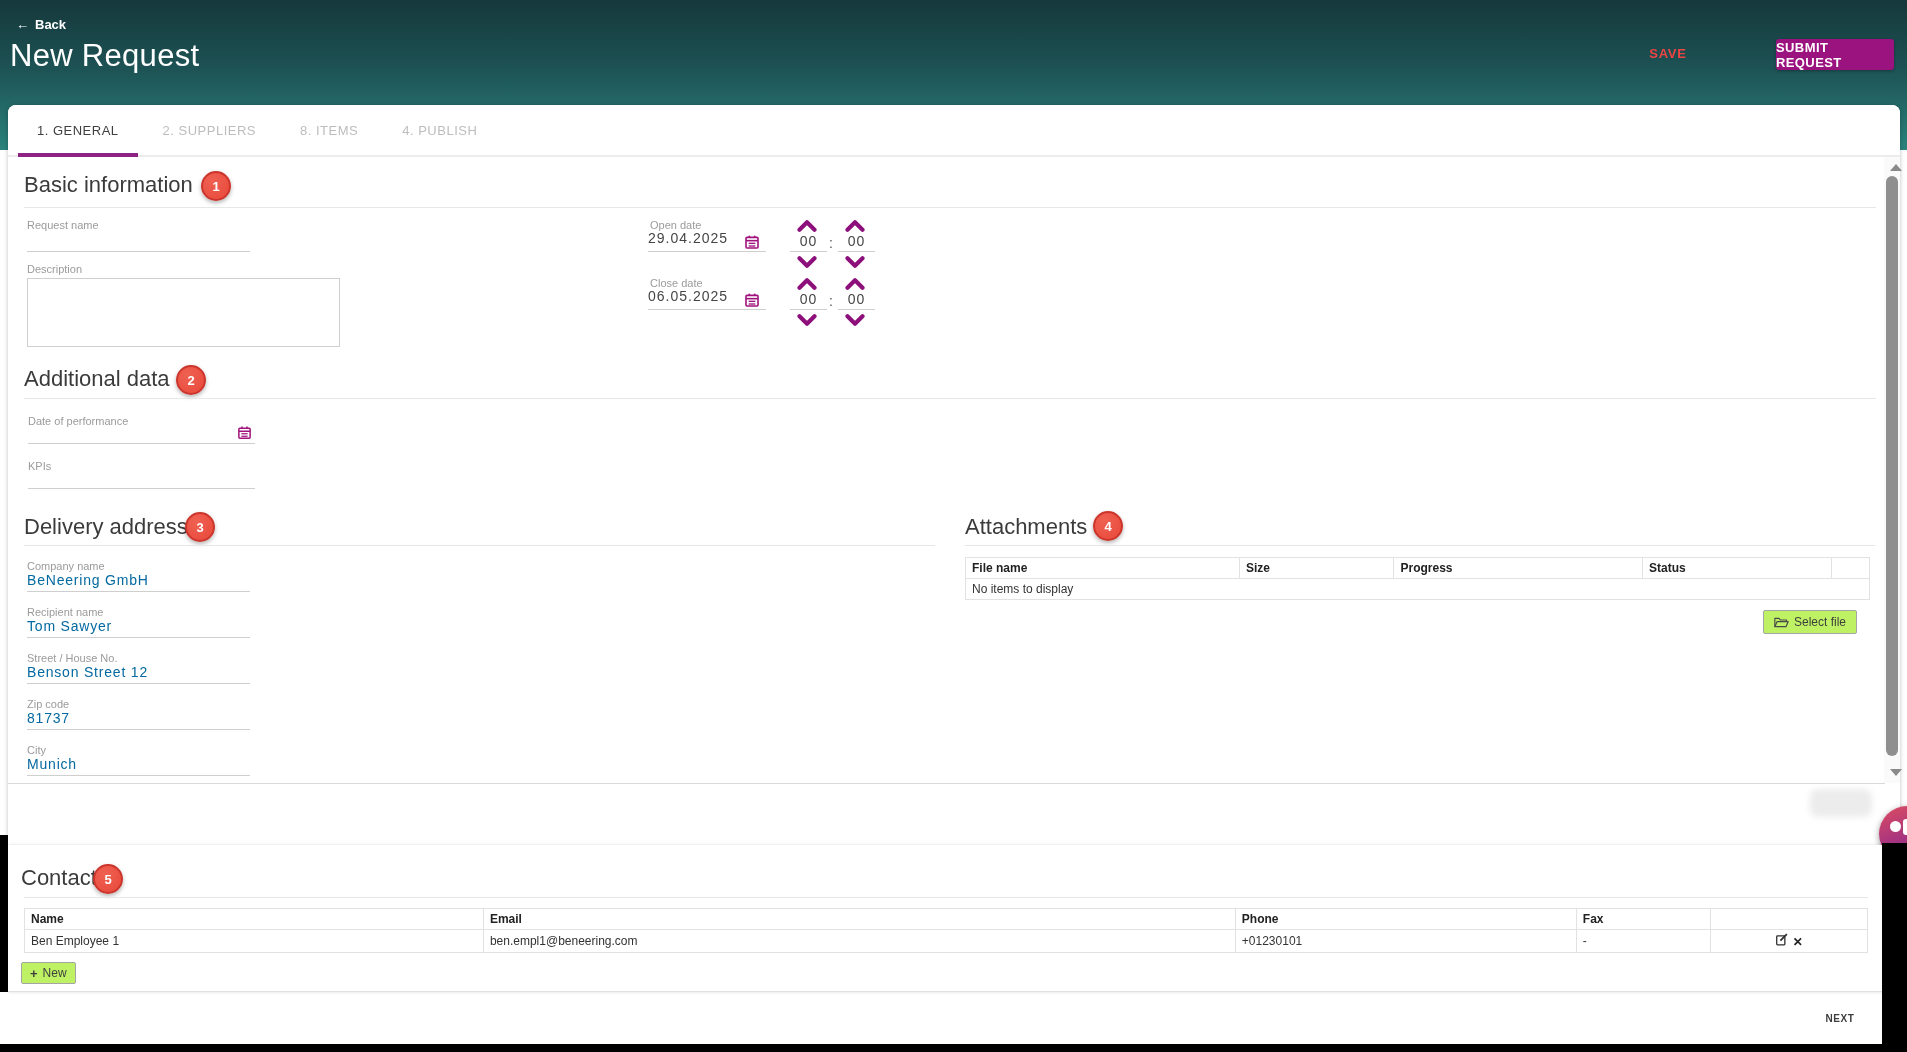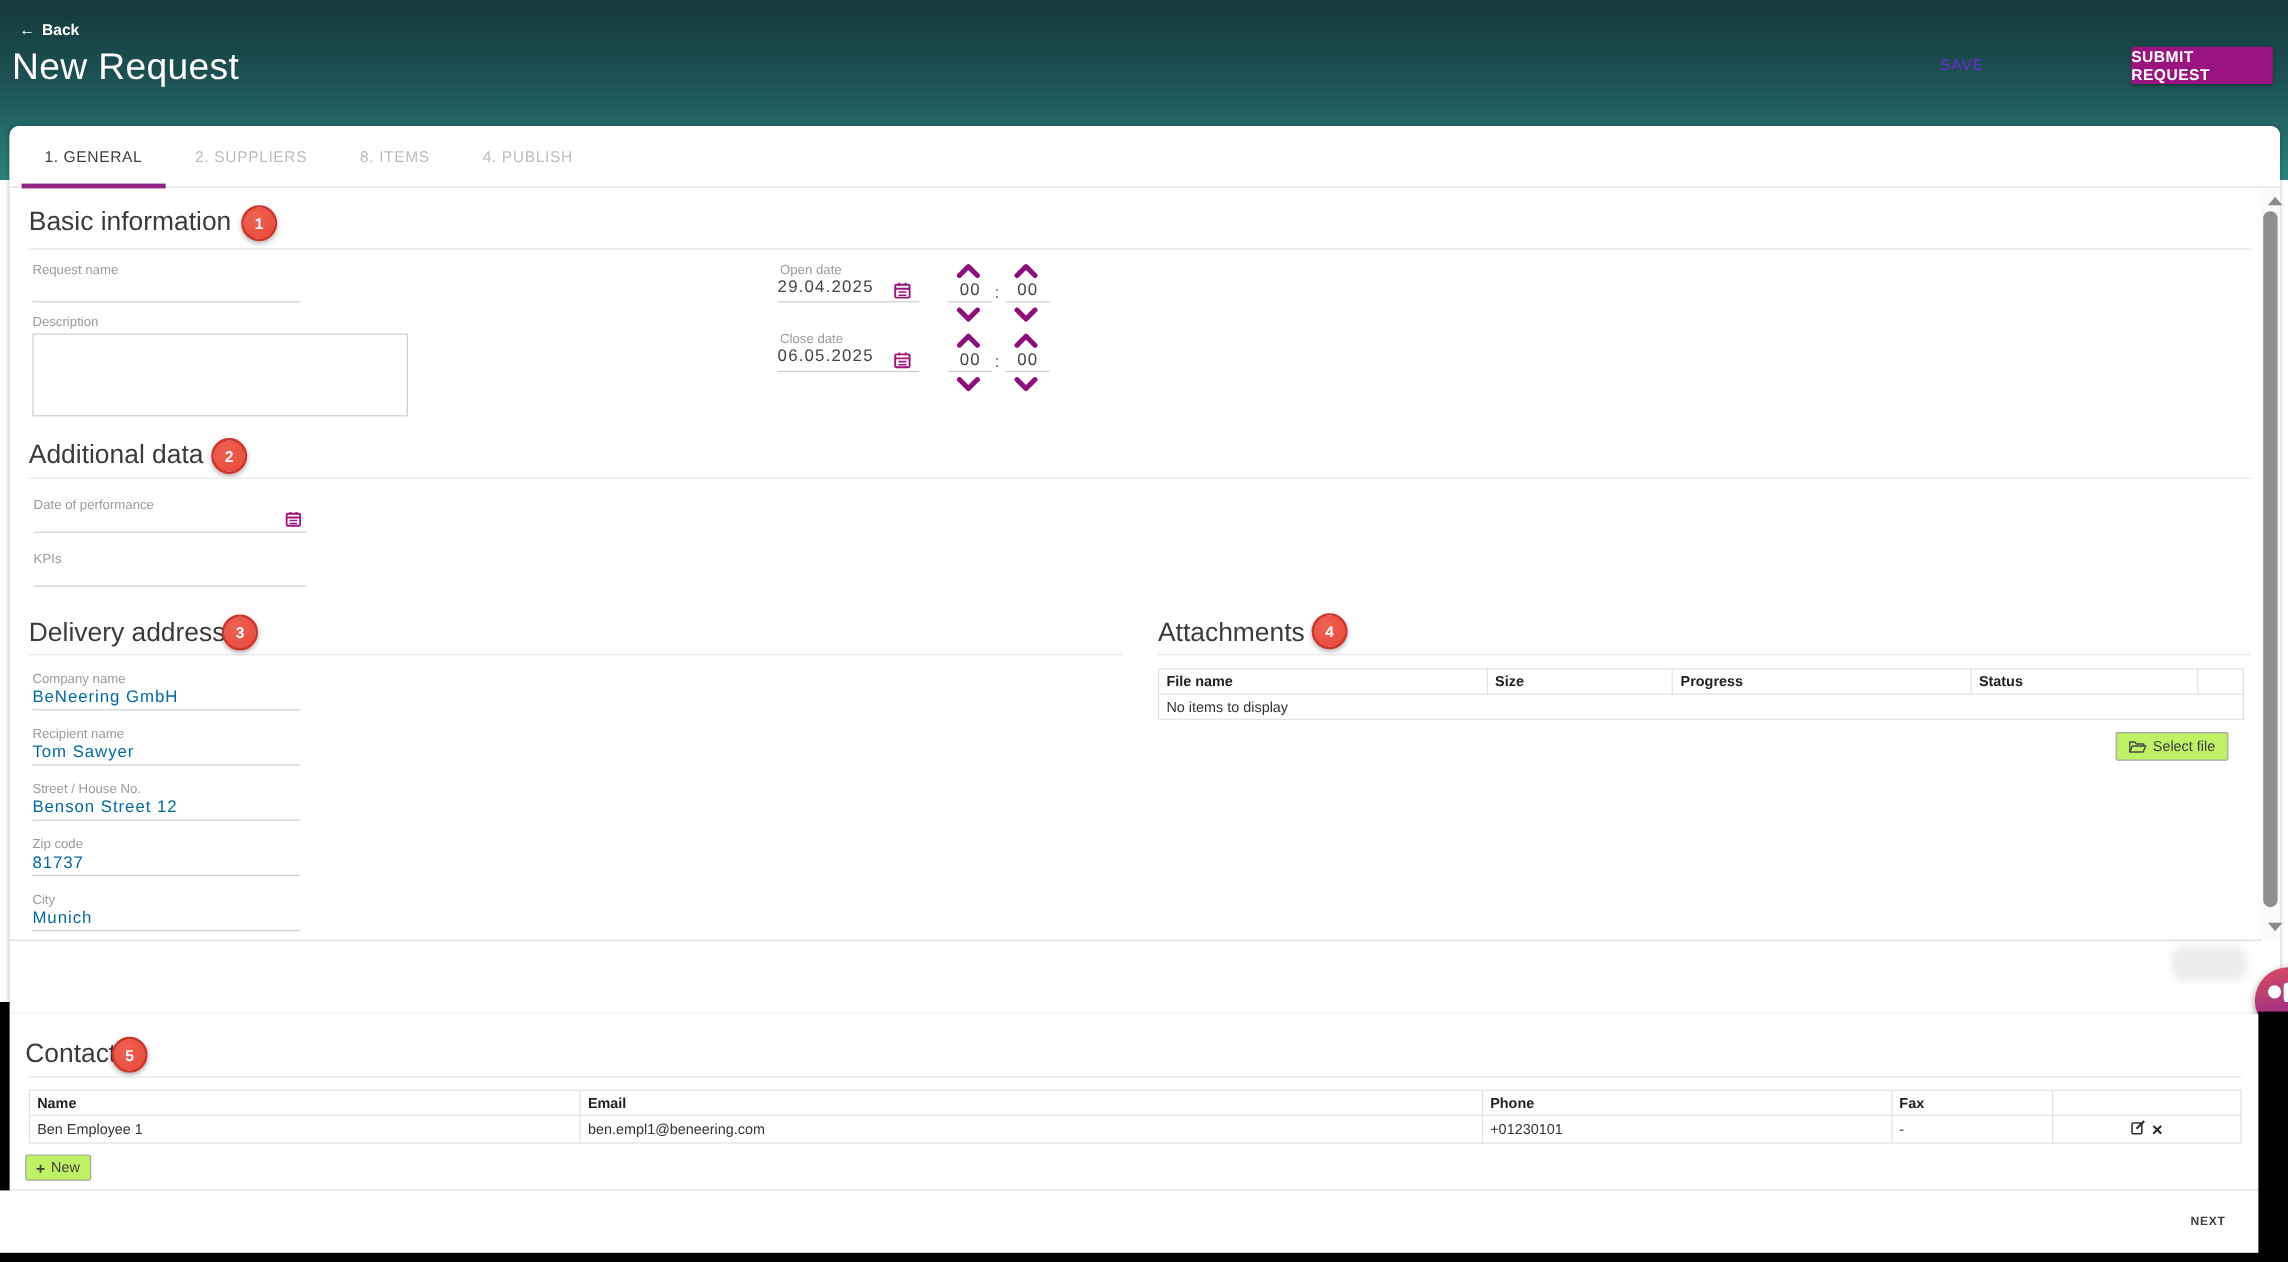--- a/index.html
+++ b/index.html
@@ -8,21 +8,21 @@
   }
   *{box-sizing:border-box;}
   body{margin:0;background:#fff;font-family:"Liberation Sans",sans-serif;}
   .page{position:relative;width:1907px;height:1052px;background:#fff;overflow:hidden;}
   .abs{position:absolute;}
   
   .header-bg{left:0;top:0;width:1907px;height:150px;
     background:linear-gradient(180deg,var(--header_top) 0%,#1d5254 45%,var(--header_bottom) 100%);}
   .back-btn{left:16px;top:17px;color:#fff;font-size:13px;font-weight:bold;cursor:pointer;display:flex;gap:6px;align-items:center;}
   .page-title{left:10px;top:38px;color:#fff;font-size:31px;letter-spacing:.3px;}
-  .save-btn{left:1600px;top:38px;width:70px;height:30px;color:#6d28d9;font-size:13px;font-weight:normal;letter-spacing:.8px;
+  .save-btn{left:1633px;top:38px;width:70px;height:30px;color:#ef4444;font-size:13px;font-weight:bold;letter-spacing:.8px;
     display:flex;align-items:center;justify-content:center;cursor:pointer;border-radius:3px;}
   .submit-btn{left:1776px;top:39px;width:118px;height:31px;background:var(--brand);color:#fff;font-size:13px;font-weight:bold;
     letter-spacing:.4px;display:flex;align-items:center;justify-content:center;border-radius:3px;cursor:pointer;box-shadow:0 1px 3px rgba(0,0,0,.3);}
   
   .main-card{left:8px;top:105px;width:1892px;height:740px;background:#fff;border-radius:8px 8px 0 0;box-shadow:0 1px 4px rgba(0,0,0,.25);}
   .tabs{left:8px;top:105px;width:1892px;height:52px;display:flex;align-items:stretch;padding-left:10px;
     border-bottom:2px solid #ececec;background:#fff;border-radius:8px 8px 0 0;}
   .tab{padding:0 19px;display:flex;align-items:center;font-size:13px;font-weight:500;letter-spacing:.5px;color:#bdbdbd;cursor:pointer;position:relative;margin-right:6px;}
   .tab.active{color:#3f3f3f;}
   .tab.active::after{content:"";position:absolute;left:0;right:0;bottom:-2px;height:4px;background:var(--tab_ink);}

